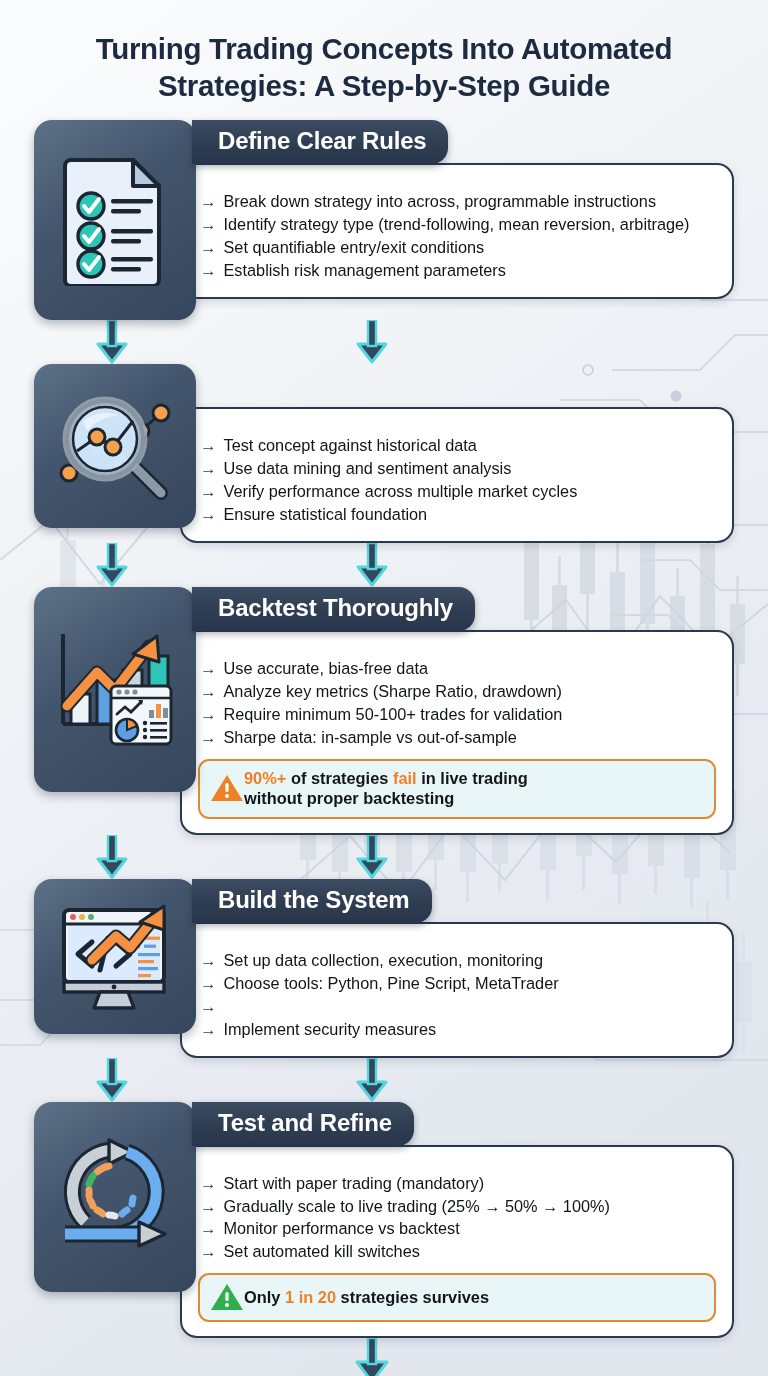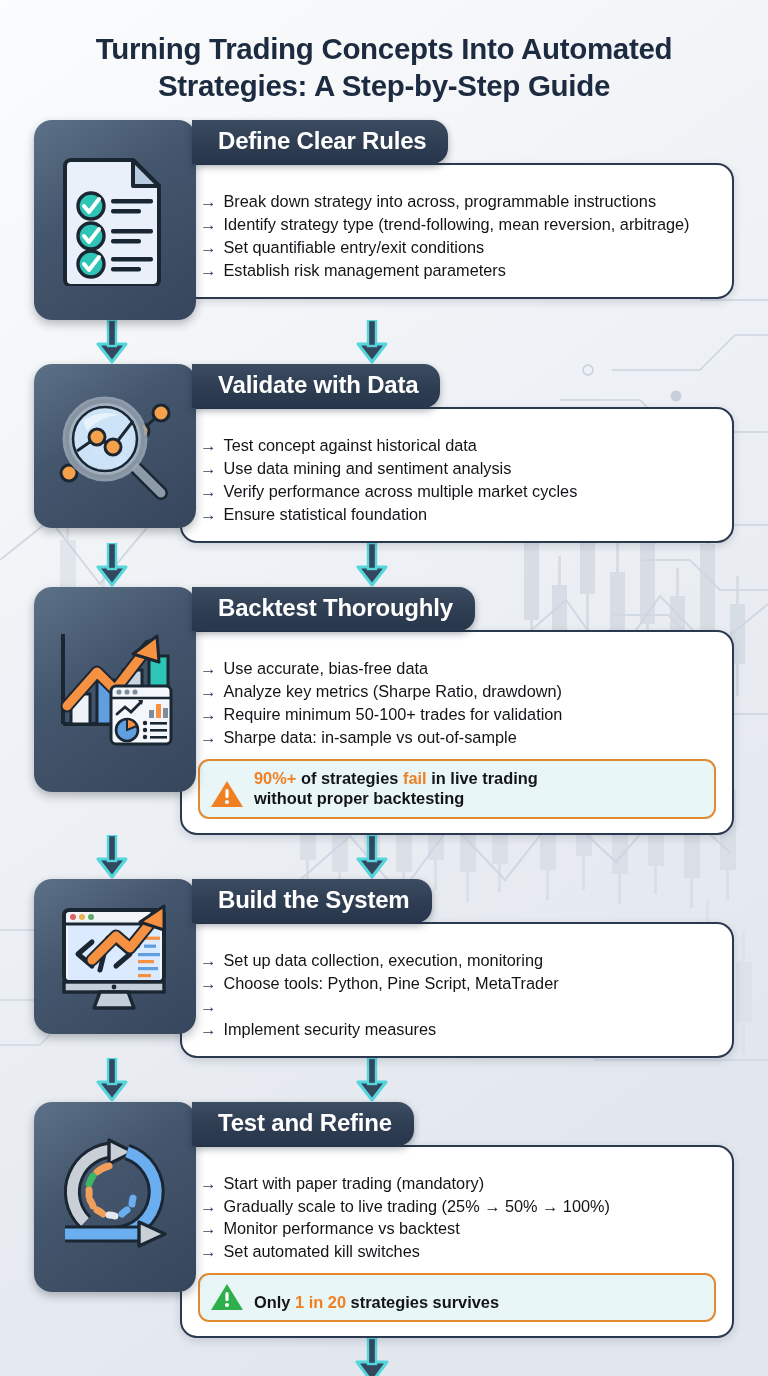--- a/index.html
+++ b/index.html
@@ -121,23 +121,22 @@
     line-height: 1.33;
   }
 
   
   .callout {
     margin-top: 10px;
     border: 2.1px solid #e18a32;
     border-radius: 11px;
     background: #e9f6f7;
     display: flex;
-    align-items: flex-end;
+    align-items: center;
     padding: 7px 12px 8px 10px;
-    gap: 10px;
   }
   .callout .ctext {
     font-size: 16.4px;
     line-height: 1.25;
     font-weight: bold;
     color: #131518;
   }
   .hl-orange { color: #ef8023; }
 
   
@@ -342,21 +341,20 @@
         <circle cx="50" cy="52" r="38" fill="#cfe6fa" fill-opacity="0.93" stroke="#1b2633" stroke-width="4"></circle>
         <circle cx="50" cy="52" r="38" fill="none" stroke="#9aa7b5" stroke-width="9" stroke-opacity="0.85"></circle>
         <circle cx="50" cy="52" r="32" fill="#cfe6fa" fill-opacity="0.75" stroke="#1b2633" stroke-width="2.6"></circle>
         <path d="M22,64 L42,50 L58,60 L78,34" fill="none" stroke="#1b2633" stroke-width="3"></path>
         <circle cx="42" cy="50" r="8" fill="#f5a04a" stroke="#1b2633" stroke-width="3"></circle>
         <circle cx="58" cy="60" r="8" fill="#f5a04a" stroke="#1b2633" stroke-width="3"></circle>
         <path d="M28,34 Q44,22 64,28 Q44,30 32,44 Z" fill="#ffffff" fill-opacity="0.55"></path>
       </svg>
     </div>
     <div class="card-col">
-      <div class="pill">Validate with Data</div>
       <div class="card">
         <ul class="bullets">
           <li>
               <span class="arw">→</span>
               <span>Test concept against historical data</span>
             </li>
           <li>
               <span class="arw">→</span>
               <span>Use data mining and sentiment analysis</span>
             </li>

